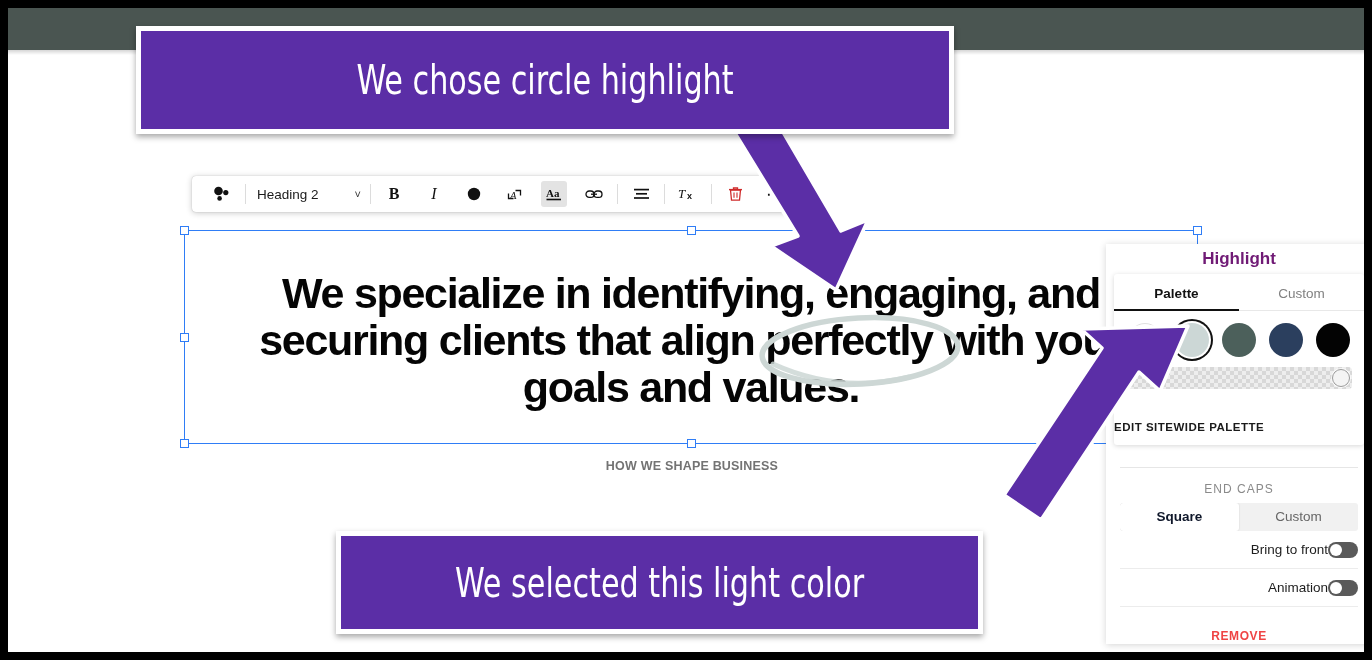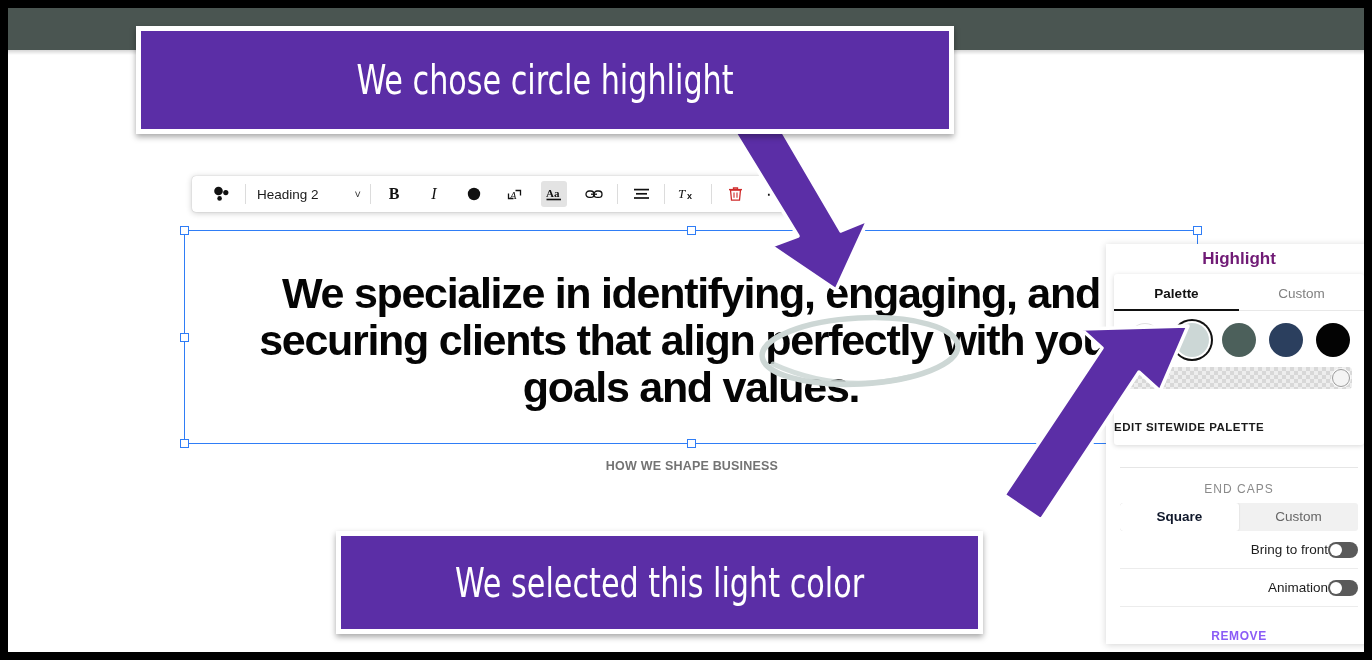--- a/index.html
+++ b/index.html
@@ -206,21 +206,21 @@
     width:30px; height:16px; border-radius:8px;
     background:#5a5a5a; position:relative; cursor:pointer;
   }
   .switch .knob {
     position:absolute; left:2px; top:2px;
     width:12px; height:12px; border-radius:50%;
     background:#ffffff;
   }
   #remove {
     text-align:center; font-size:12px; font-weight:bold;
-    letter-spacing:0.6px; color:#8b5cf6;
+    letter-spacing:0.6px; color:#ef4444;
     padding-top:22px; cursor:pointer;
   }
 
   
   .callout {
     position:absolute;
     background:#5b2ea6;
     border:5px solid #ffffff;
     box-shadow:0 3px 6px rgba(0,0,0,0.35);
     display:flex; align-items:center;

